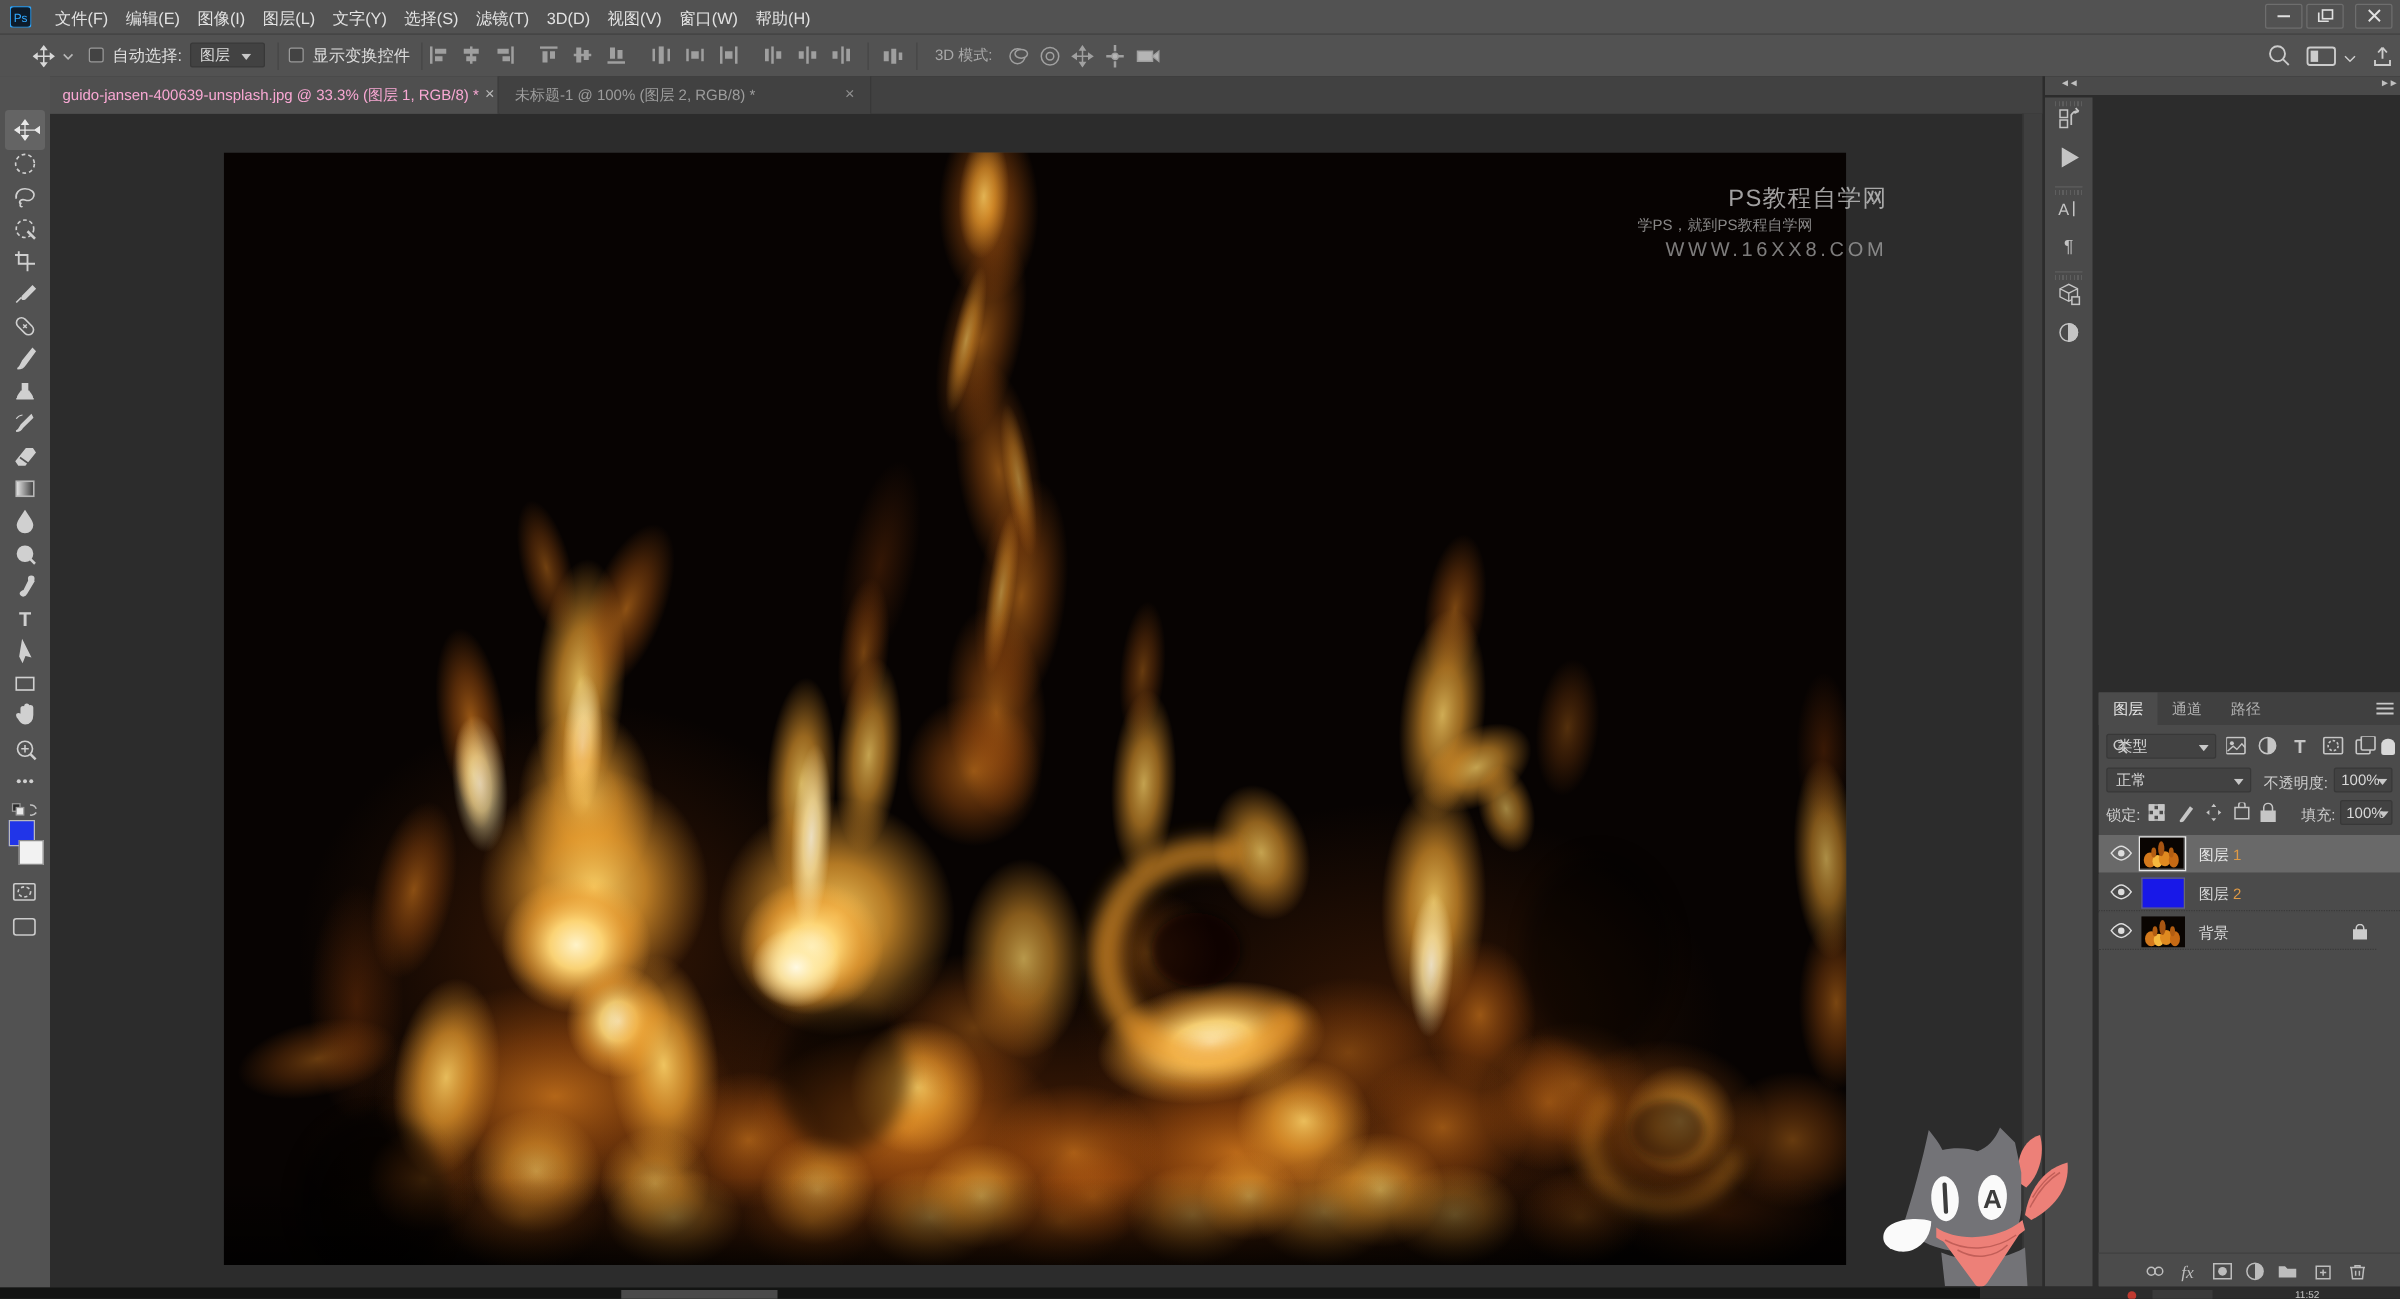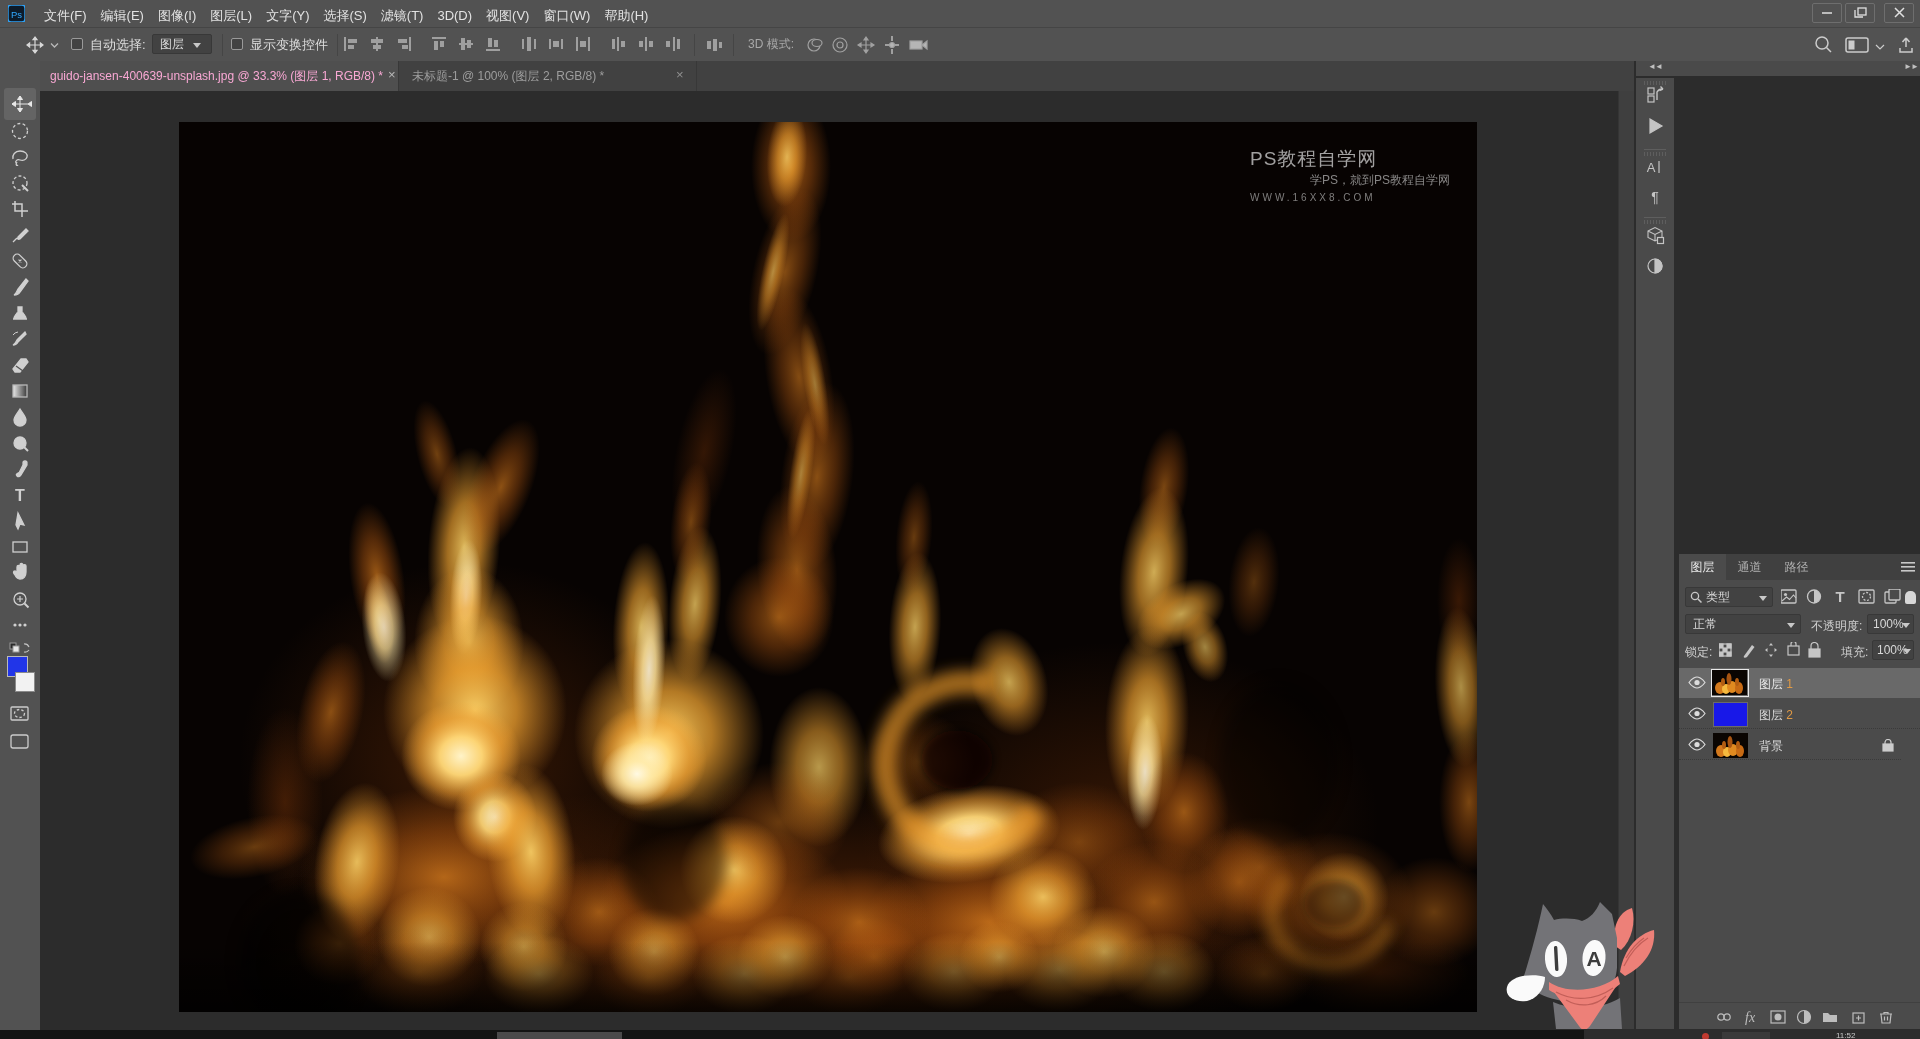--- a/index.html
+++ b/index.html
@@ -401,23 +401,23 @@
 <ellipse cx="1085" cy="852" rx="50" ry="38" fill="url(#rgC)" opacity="0.4"></ellipse>
 <path d="M812,564 A82,82 0 1 0 856,688" fill="none" stroke="#ef9c2a" stroke-width="24" opacity=".65" filter="url(#f7)"></path>
 <ellipse cx="778" cy="638" rx="36" ry="30" fill="#070300" opacity=".7" filter="url(#f4)"></ellipse>
 <path d="M1108,756 A58,52 0 1 0 1208,800" fill="none" stroke="#d98a22" stroke-width="16" opacity=".4" filter="url(#f7)"></path>
 <ellipse cx="1155" cy="782" rx="30" ry="24" fill="#070300" opacity=".5" filter="url(#f4)"></ellipse>
 <ellipse cx="495" cy="740" rx="52" ry="58" fill="#000000" opacity=".45" filter="url(#f7)"></ellipse>
 <ellipse cx="120" cy="840" rx="60" ry="70" fill="#000000" opacity=".5" filter="url(#f7)"></ellipse>
 <ellipse cx="1100" cy="640" rx="60" ry="80" fill="#000000" opacity=".35" filter="url(#f7)"></ellipse>
 <rect x="0" y="820" width="1298" height="70" fill="url(#lgBot)"></rect>
 </svg>
-<div class="ab" style="left:1250px;top:146px;width:260px;text-align:left;color:rgba(195,195,195,.82);font-size:19px;letter-spacing:1px">PS教程自学网</div>
+<div class="ab" style="left:1250px;top:146px;width:260px;text-align:right;color:rgba(195,195,195,.82);font-size:19px;letter-spacing:1px">PS教程自学网</div>
 <div class="ab" style="left:1250px;top:172px;width:260px;text-align:center;color:rgba(178,178,178,.75);font-size:12px">学PS，就到PS教程自学网</div>
-<div class="ab" style="left:1250px;top:192px;width:260px;text-align:left;color:rgba(172,172,172,.72);font-size:10px;letter-spacing:3px">WWW.16XX8.COM</div>
+<div class="ab" style="left:1250px;top:192px;width:260px;text-align:right;color:rgba(172,172,172,.72);font-size:16px;letter-spacing:3px">WWW.16XX8.COM</div>
 <div class="ab" id="vscroll"></div>
 <div class="ab" id="rightcol" style="left:1634px;top:61px;width:286px;height:968px;background:#2c2c2c">
  <div class="ab" style="left:2px;top:0;width:284px;height:15px;background:#4a4a4a">
    <span class="ab" style="left:12px;top:1px;color:#c0c0c0;font-size:8px;letter-spacing:-1px">◄◄</span>
    <span class="ab" style="left:268px;top:1px;color:#c0c0c0;font-size:8px;letter-spacing:-1px">►►</span>
  </div>
  <div class="ab" style="left:2px;top:17px;width:38px;height:951px;background:#4a4a4a">
   <div class="ab" style="left:8px;top:3px;width:22px;height:4px;background:repeating-linear-gradient(90deg,#5e5e5e 0 1px,transparent 1px 3px)"></div>
   <svg class="ab" style="left:0;top:0" width="38" height="210" fill="none" stroke="#c4c4c4" stroke-width="1.2">
    <g transform="translate(19,17)">
@@ -457,21 +457,21 @@
     <svg class="ab" style="left:222px;top:8px" width="14" height="10" fill="#c8c8c8">
             <rect y="0" width="14" height="1.6"></rect>
             <rect y="4" width="14" height="1.6"></rect>
             <rect y="8" width="14" height="1.6"></rect>
           </svg>
   </div>
   <div class="ab" style="left:6px;top:33px;width:88px;height:20px;background:#424242;border:1px solid #383838;border-radius:2px;color:#d8d8d8;font-size:12px;line-height:18px">
     <svg width="13" height="13" style="position:absolute;left:4px;top:3px">
             <circle cx="5" cy="5" r="3.6" fill="none" stroke="#c8c8c8" stroke-width="1.3"></circle>
             <path d="M8 8 l3.5 3.5" stroke="#c8c8c8" stroke-width="1.5"></path>
-          </svg><span style="margin-left:20px">类型</span> <svg width="8" height="5" style="position:absolute;right:5px;top:8px">
+          </svg><span style="margin-left:8px">类型</span> <svg width="8" height="5" style="position:absolute;right:5px;top:8px">
             <path d="M0 0 l4 5 4-5z" fill="#c8c8c8"></path>
           </svg>
   </div>
   <svg class="ab" style="left:102px;top:35px" width="130" height="16" fill="none" stroke="#c6c6c6" stroke-width="1.3">
     <g>
             <rect x="0" y="1" width="15" height="13" rx="1"></rect>
             <circle cx="4.5" cy="5.5" r="1.6" fill="#c6c6c6" stroke="none"></circle>
             <path d="M1 12 l4.5-4 3 2.5 4-4.5 2.5 3" stroke-width="1.1"></path>
           </g>
     <g transform="translate(26,0)">

